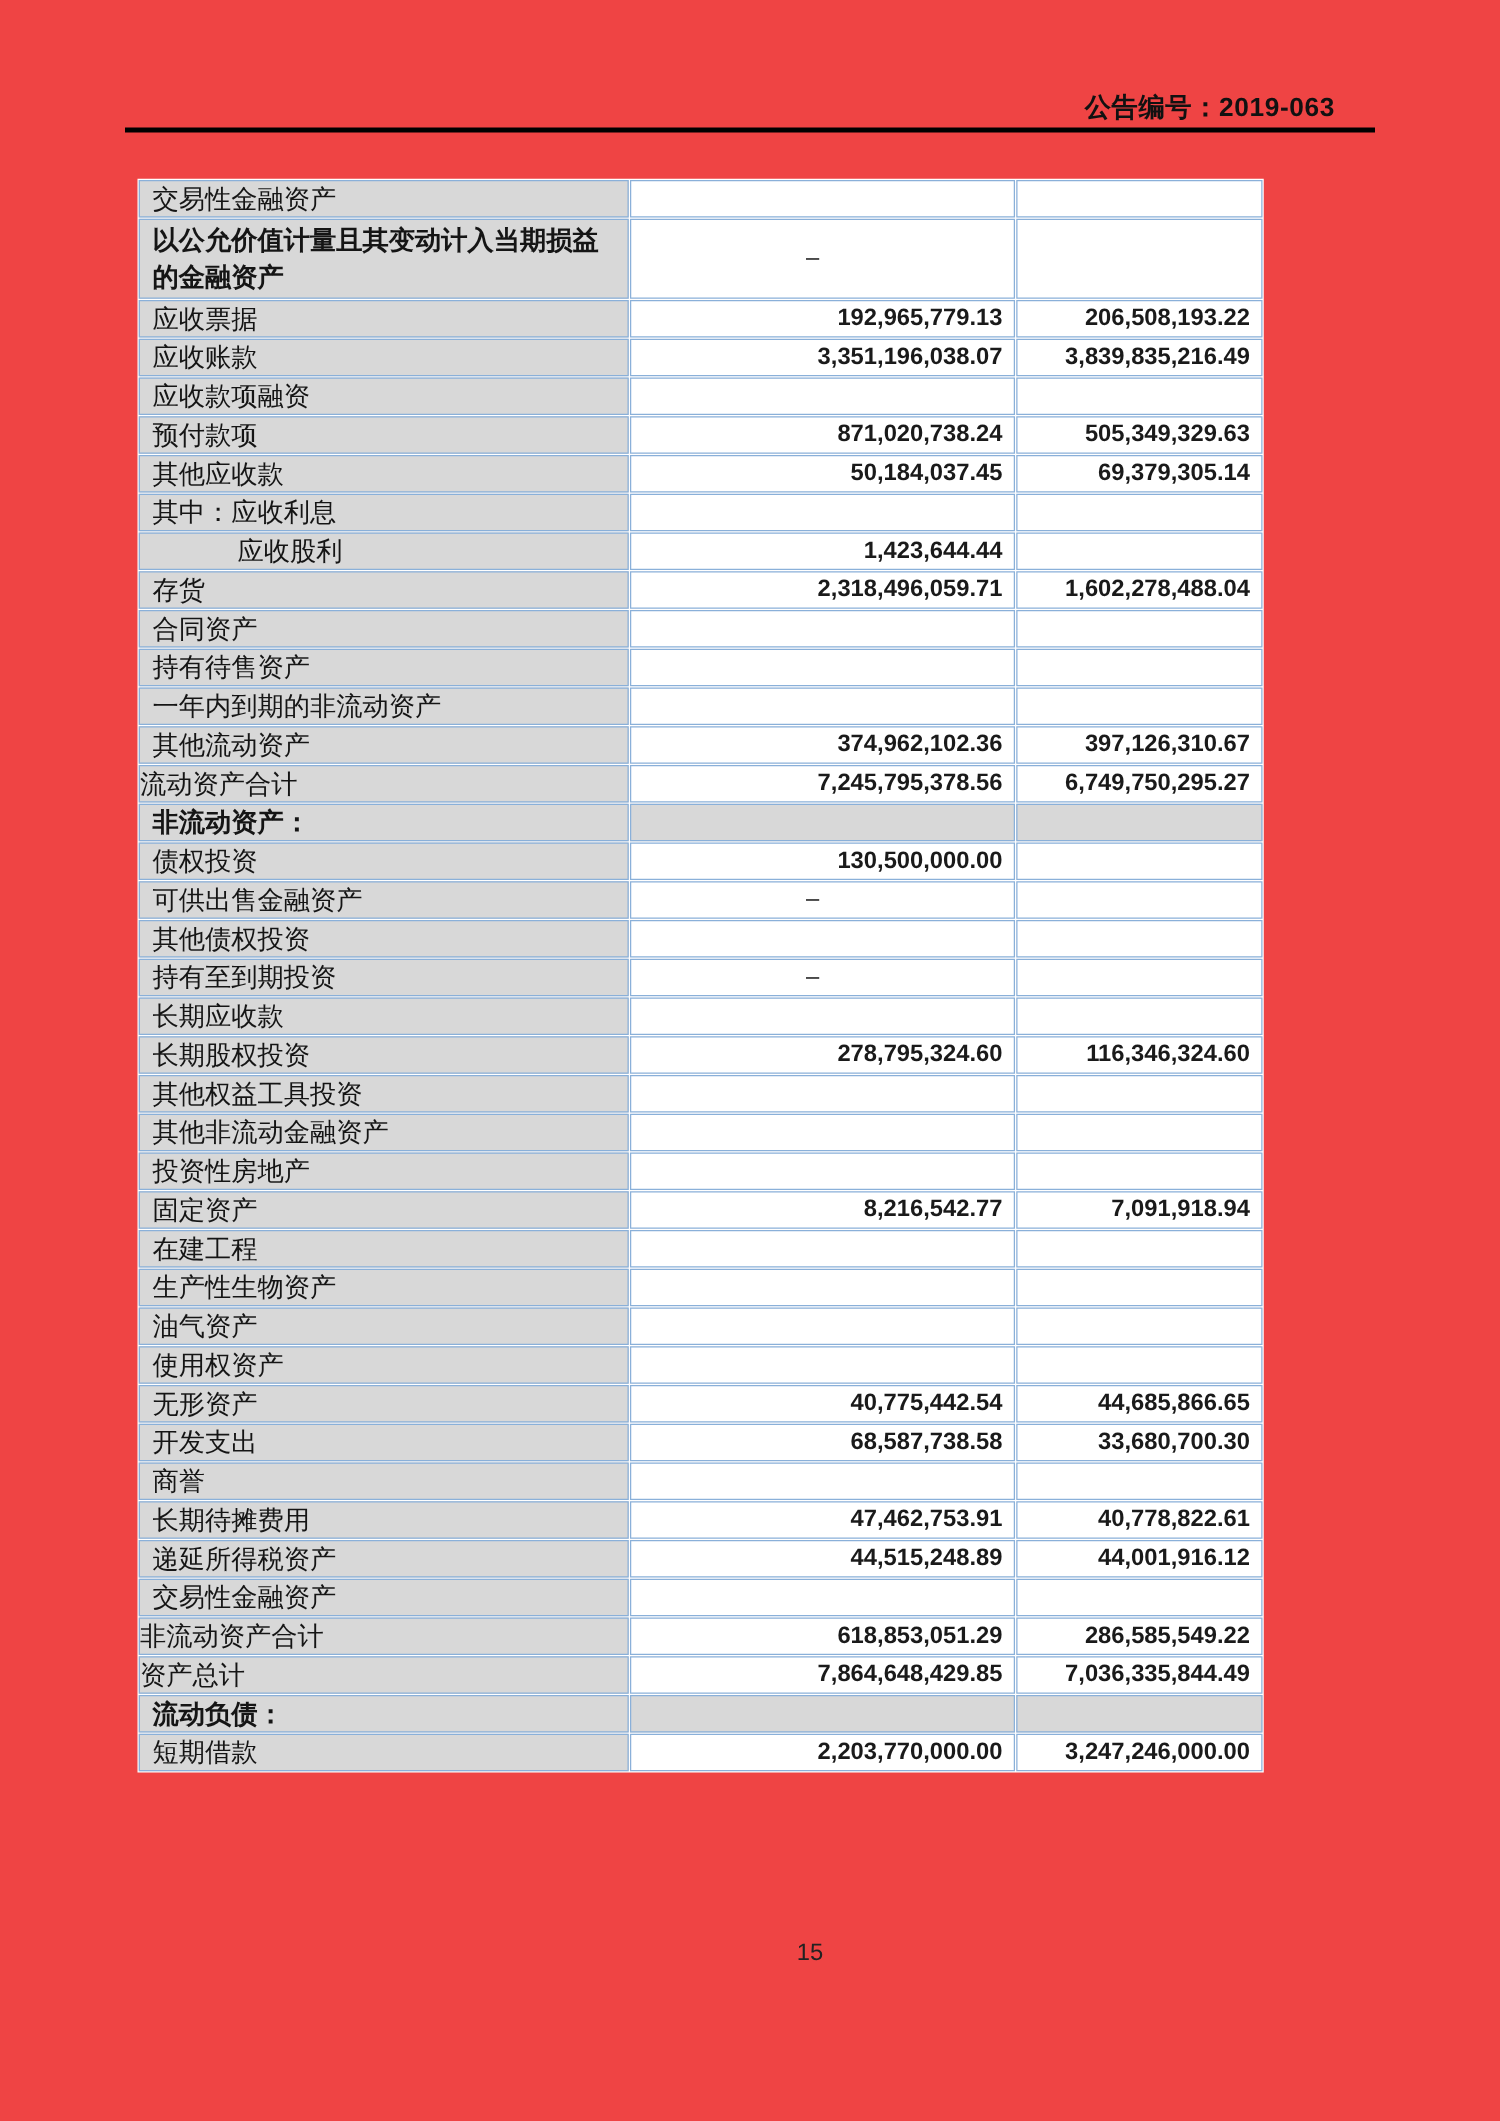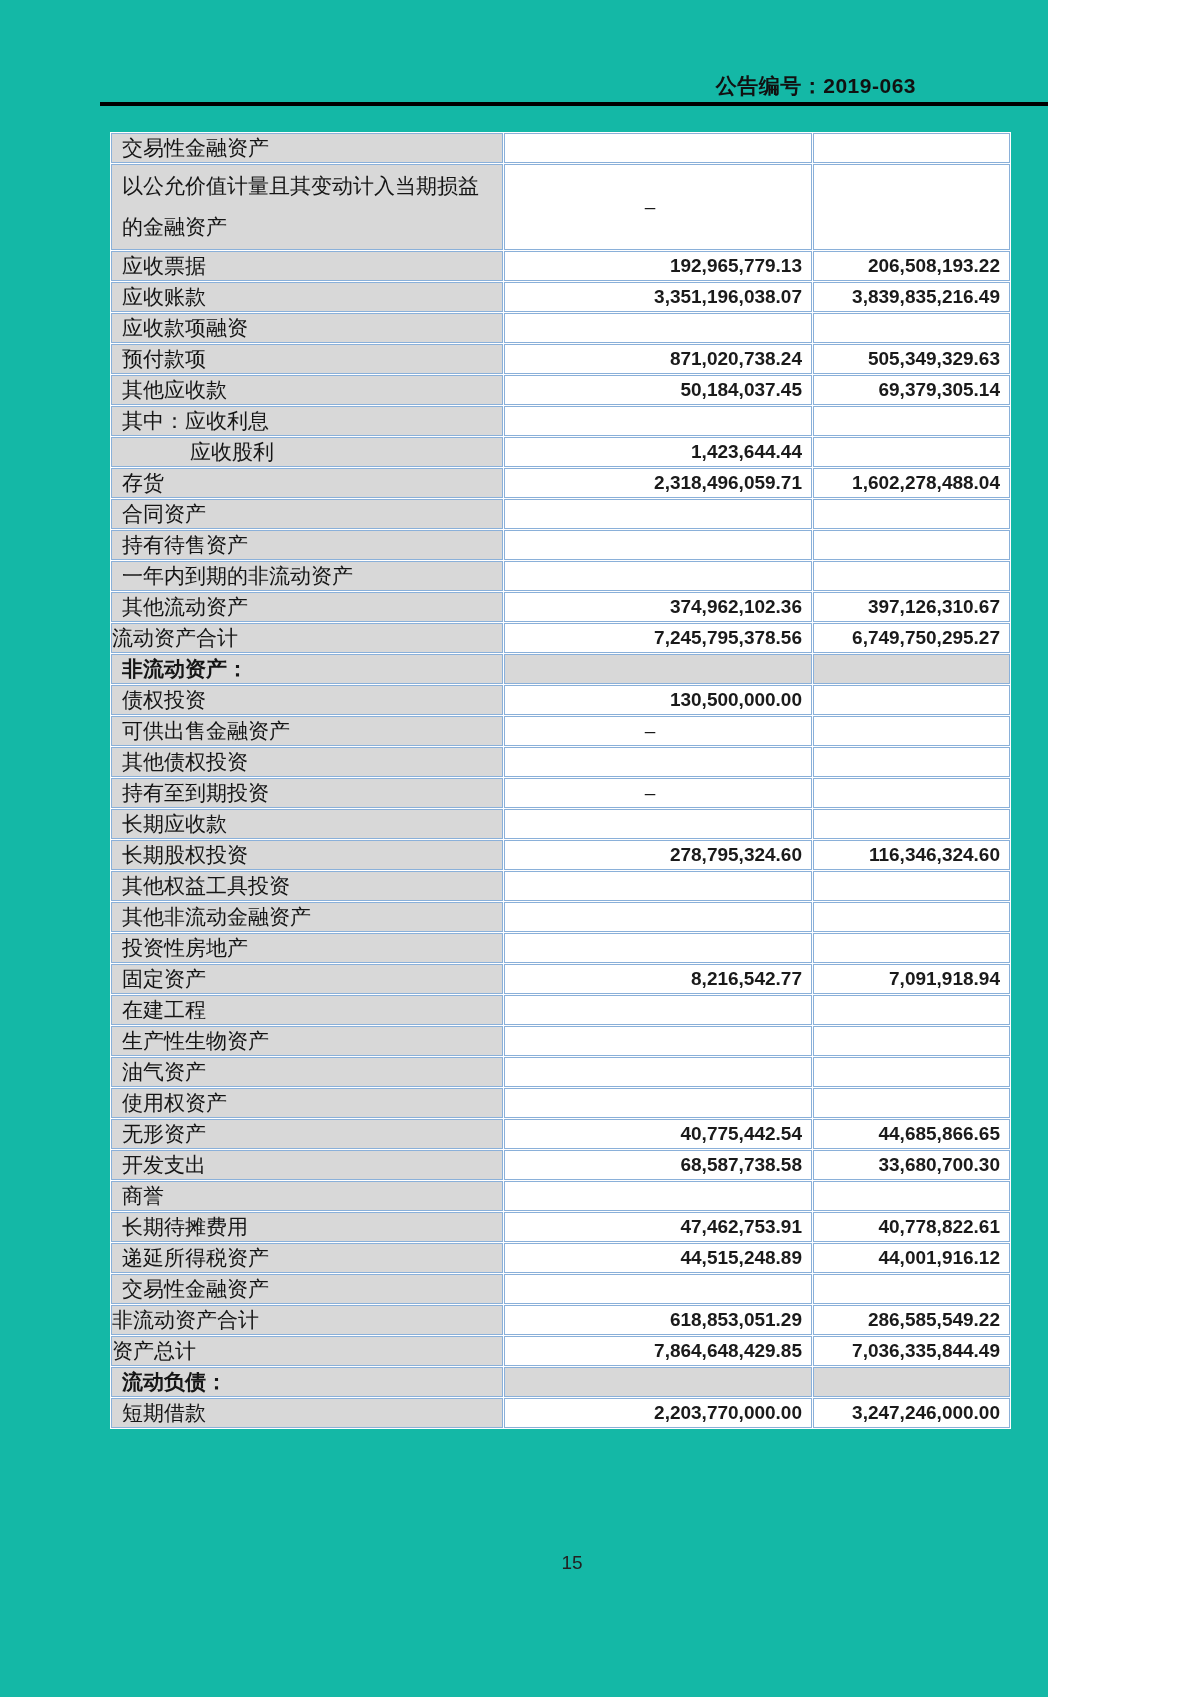--- a/index.html
+++ b/index.html
@@ -5,23 +5,23 @@
   :root{
     --label-bg:#d8d8d8;
     --border:#8ab0d9;
     --rule:#000000;
     --text:#1a1a1a;
   }
   *{box-sizing:border-box;}
   html,body{margin:0;padding:0;background:#ffffff;}
   .page{
     position:relative;
-    width:1048px;
+    width:1200px;
     height:1697px;
-    background:#14b8a6;
+    background:#ef4444;
     overflow:hidden;
     color:var(--text);
   }
   .doc-number{
     position:absolute;
     top:72px;
     right:132px;
     font-family:"Liberation Sans",sans-serif;
     font-size:21px;
     font-weight:600;
@@ -31,21 +31,21 @@
   .header-rule{
     position:absolute;
     top:102px;
     left:100px;
     width:1000px;
     height:4px;
     background:var(--rule);
   }
   .table-wrap{
     position:absolute;
-    top:132px;
+    top:143px;
     left:110px;
     width:897px;
   }
   table.bs{
     width:897px;
     table-layout:fixed;
     border-collapse:separate;
     border-spacing:1px;
     background:#ffffff;
   }
@@ -87,21 +87,22 @@
   tr.section td{
     background:var(--label-bg);
   }
   tr.section td.label{
     font-weight:bold;
   }
   tr.tall td{
     height:62px;
   }
   tr.tall td.label{
-    line-height:41px;
+    line-height:30px;
+    font-weight:bold;
   }
   .page-number{
     position:absolute;
     top:1552px;
     left:0;
     width:100%;
     text-align:center;
     font-family:Liberation Sans, sans-serif;
     font-size:19px;
     color:#222;

